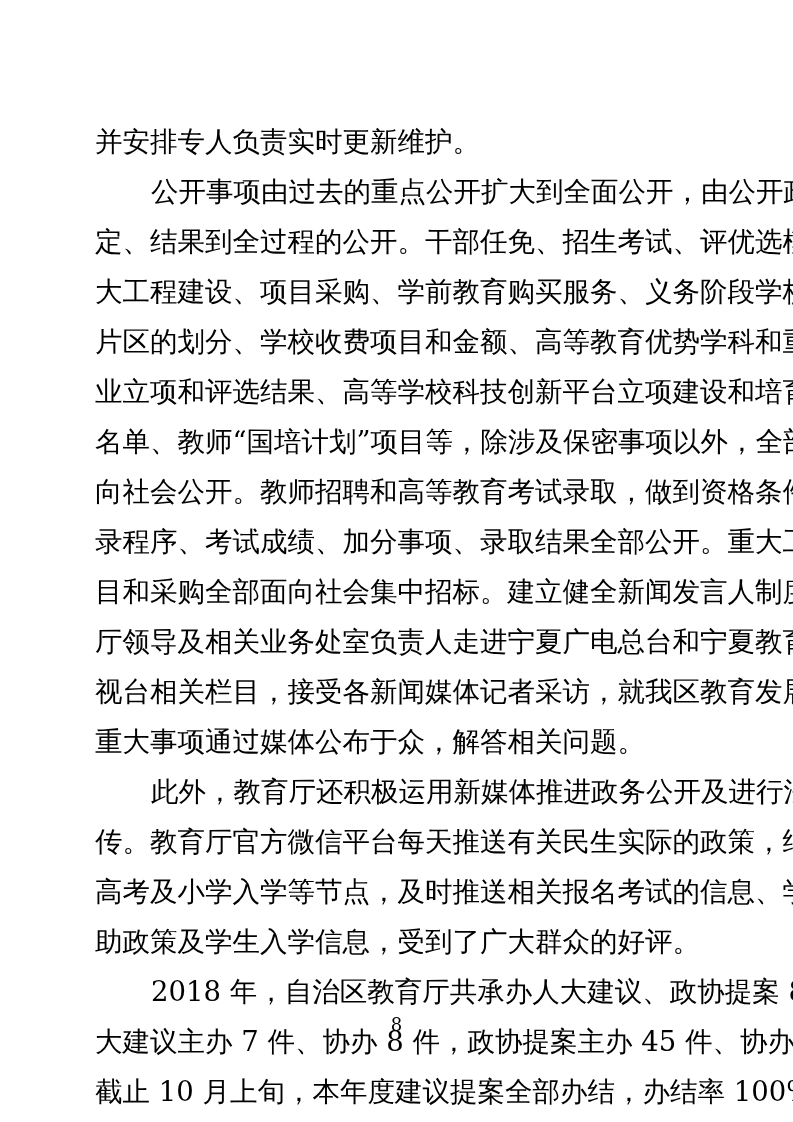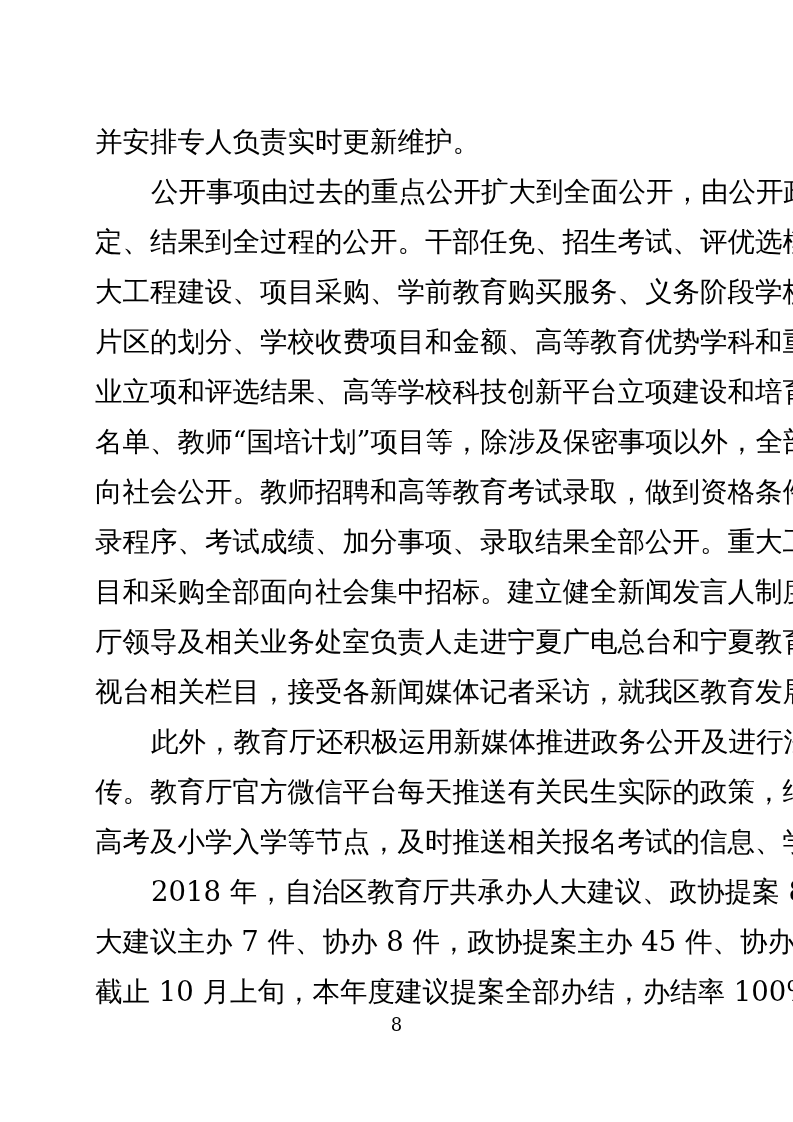--- a/index.html
+++ b/index.html
@@ -82,23 +82,25 @@
     <span class="doc-line just">定、结果到全过程的公开。干部任免、招生考试、评优选模、重</span>
     <span class="doc-line just">大工程建设、项目采购、学前教育购买服务、义务阶段学校招生</span>
     <span class="doc-line just">片区的划分、学校收费项目和金额、高等教育优势学科和重点专</span>
     <span class="doc-line just">业立项和评选结果、高等学校科技创新平台立项建设和培育建设</span>
     <span class="doc-line just">名单、教师“国培计划”项目等，除涉及保密事项以外，全部面</span>
     <span class="doc-line just">向社会公开。教师招聘和高等教育考试录取，做到资格条件、招</span>
     <span class="doc-line just">录程序、考试成绩、加分事项、录取结果全部公开。重大工程项</span>
     <span class="doc-line just">目和采购全部面向社会集中招标。建立健全新闻发言人制度，委</span>
     <span class="doc-line just">厅领导及相关业务处室负责人走进宁夏广电总台和宁夏教育电</span>
     <span class="doc-line just">视台相关栏目，接受各新闻媒体记者采访，就我区教育发展中的</span>
+    <span class="doc-line ragged">重大事项通过媒体公布于众，解答相关问题。</span>
     <span class="doc-line just indent">此外，教育厅还积极运用新媒体推进政务公开及进行法治宣</span>
     <span class="doc-line just">传。教育厅官方微信平台每天推送有关民生实际的政策，结合中</span>
     <span class="doc-line just">高考及小学入学等节点，及时推送相关报名考试的信息、学生资</span>
+    <span class="doc-line ragged">助政策及学生入学信息，受到了广大群众的好评。</span>
     <span class="doc-line just indent">2018 年，自治区教育厅共承办人大建议、政协提案 89 件（人</span>
     <span class="doc-line just">大建议主办 7 件、协办 8 件，政协提案主办 45 件、协办 29 件）。</span>
     <span class="doc-line just">截止 10 月上旬，本年度建议提案全部办结，办结率 100%。其中，</span>
 
   </div>
 
   <div class="page-number">8</div>
 
 </div>
 

